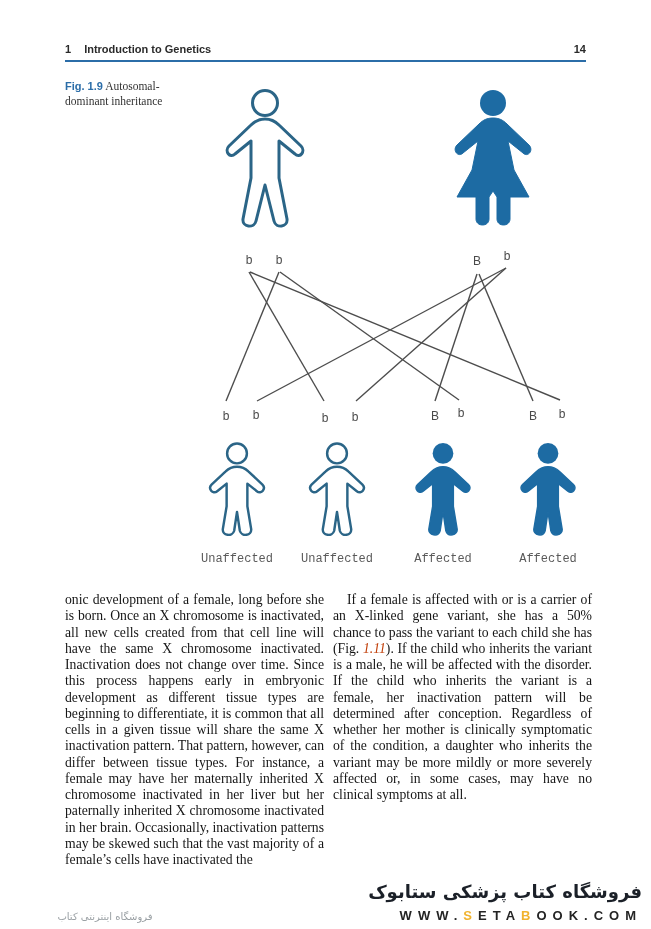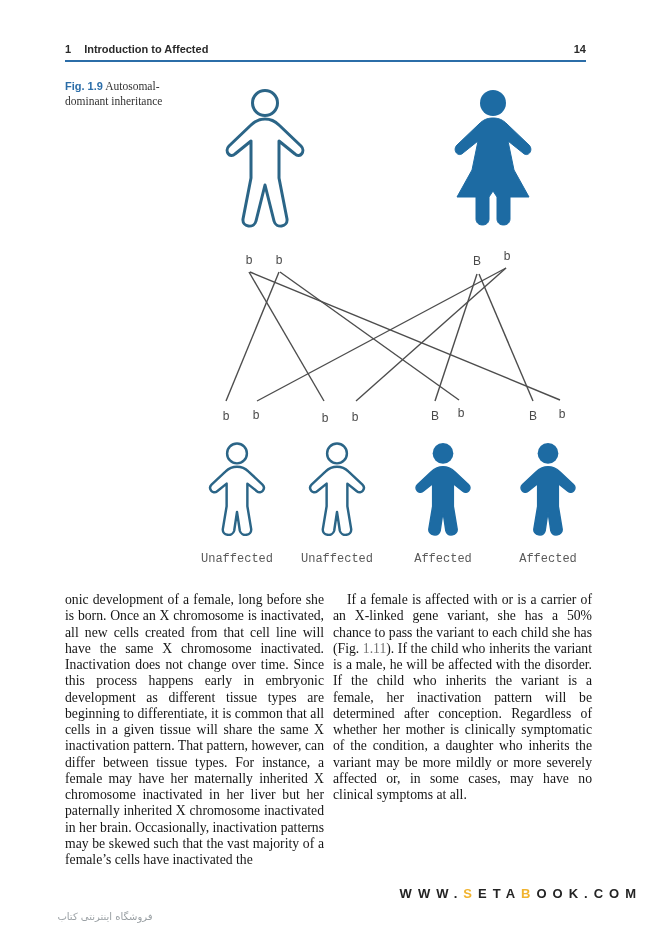--- a/index.html
+++ b/index.html
@@ -24,21 +24,21 @@
           font-size:12px;color:#4a4a4a;}
   .status-label{position:absolute;transform:translate(-50%,0);font-family:Liberation Mono, monospace;
           font-size:12px;color:#5a5a5a;white-space:nowrap;}
   .lines-overlay{position:absolute;left:0;top:0;pointer-events:none;}
 
   
   .columns{position:absolute;left:65px;top:592px;width:527px;display:flex;gap:9px;}
   .col{width:259px;font-size:13.7px;line-height:16.25px;text-align:justify;}
   .col p{margin:0;}
   .col p.indent{text-indent:14px;}
-  .fig-ref{color:#737373;cursor:pointer;}
+  .fig-ref{color:#c2410c;cursor:pointer;font-style:italic;}
 
   
   .footer{position:absolute;left:0;top:879px;width:651px;height:50px;background:#fff;}
   .brand-left{position:absolute;left:26px;top:2px;display:flex;align-items:flex-start;}
   .brand-word{font-family:"DejaVu Sans", sans-serif;font-weight:700;font-size:26px;line-height:28px;
               color:#f1b32e;direction:rtl;}
   .brand-sub{position:absolute;left:40px;top:32px;width:130px;text-align:center;direction:rtl;
              font-family:"DejaVu Sans", sans-serif;font-size:10px;color:#9aa0a4;}
   .brand-divider{width:1.5px;height:38px;background:#d7d7d7;margin:1px 9px 0 9px;}
   .brand-right{position:absolute;right:9px;top:2px;text-align:right;}
@@ -48,21 +48,21 @@
             letter-spacing:6px;line-height:26px;white-space:nowrap;}
   .gold{color:#f1b32e;}
 </style>
 </head>
 <body>
 
 <div class="page">
 
   <div class="header-row">
     <span class="chapter-num">1</span>
-    <span>Introduction to Affected</span>
+    <span>Introduction to Genetics</span>
     <span class="header-spacer"></span>
     <span class="page-num">14</span>
   </div>
   <div class="header-rule"></div>
 
   <div class="caption">
     <span class="fig-label">Fig. 1.9</span>
     <span>Autosomal-dominant inheritance</span>
   </div>
 
@@ -132,17 +132,18 @@
     </div>
     <div class="col">
       <p class="indent"><span>If a female is affected with or is a carrier of an X-linked gene variant, she has a 50% chance to pass the variant to each child she has (Fig. </span><span class="fig-ref">1.11</span><span>). If the child who inherits the variant is a male, he will be affected with the disorder. If the child who inherits the variant is a female, her inactivation pattern will be determined after conception. Regardless of whether her mother is clinically symptomatic of the condition, a daughter who inherits the variant may be more mildly or more severely affected or, in some cases, may have no clinical symptoms at all.</span></p>
     </div>
   </div>
 
   <div class="footer">
     <div class="brand-sub">فروشگاه اینترنتی کتاب</div>
 
     <div class="brand-right">
+      <div class="tagline-fa">فروشگاه کتاب پزشکی ستابوک</div>
       <div class="site-url"><span>WWW.</span><span class="gold">S</span><span>ETA</span><span class="gold">B</span><span>OOK.COM</span></div>
     </div>
   </div>
 
 </div>
 
 </body></html>

